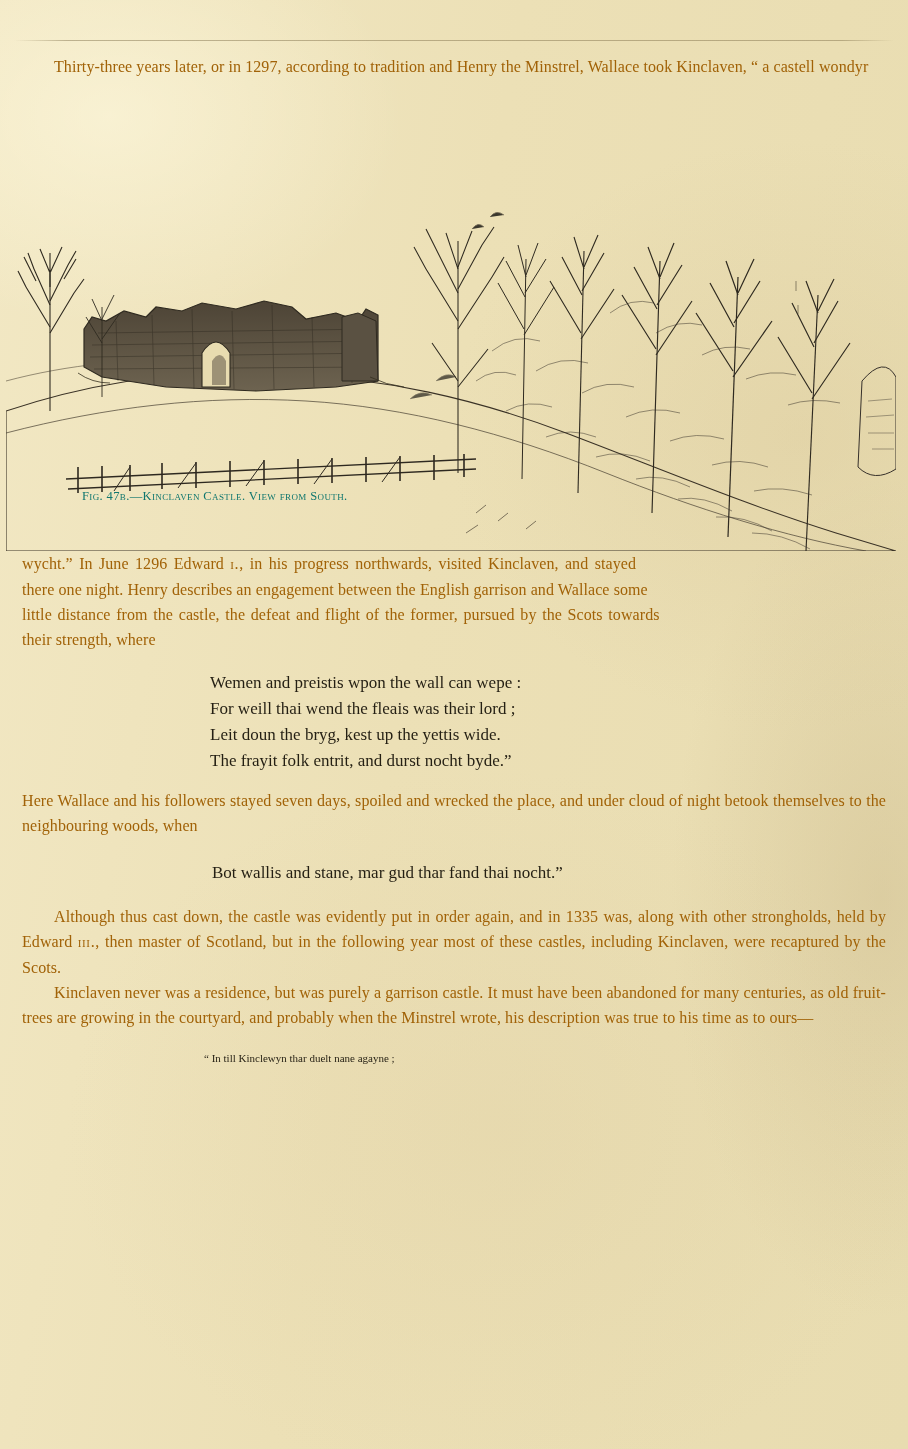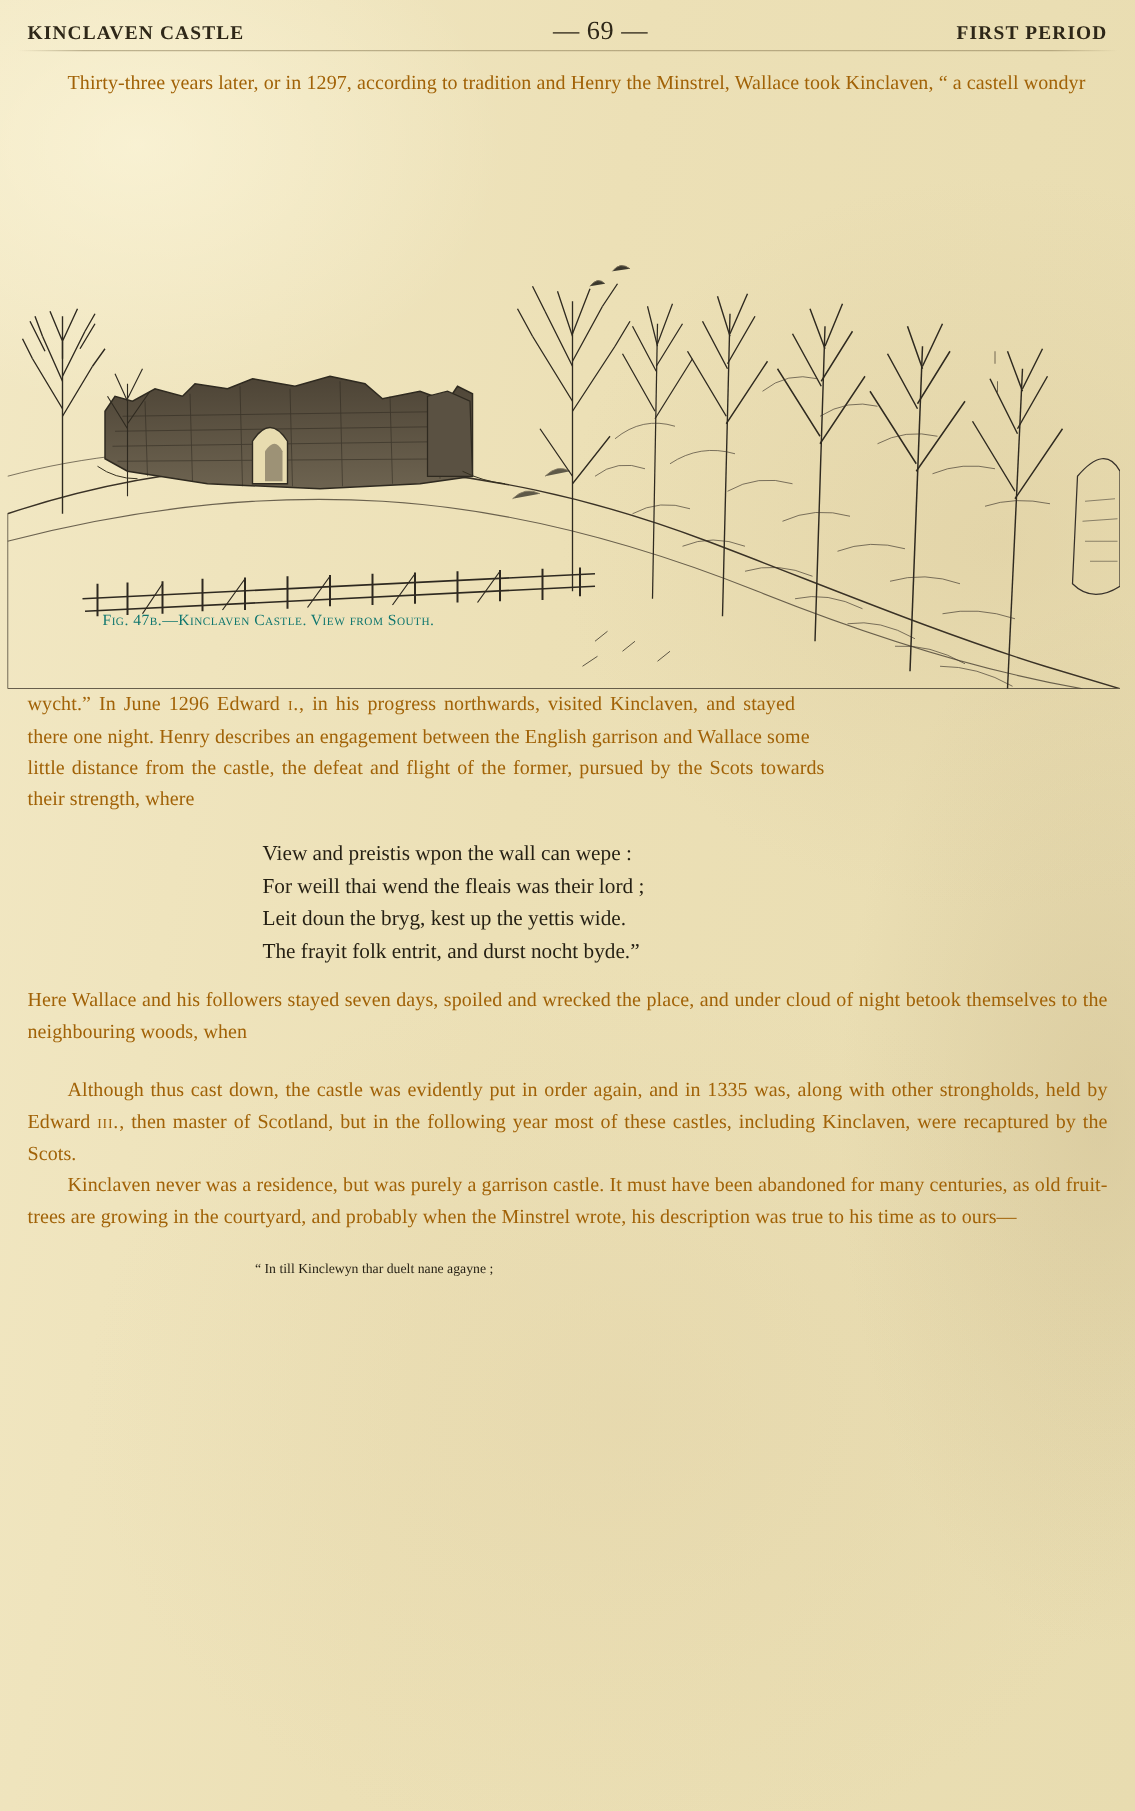--- a/index.html
+++ b/index.html
@@ -145,25 +145,20 @@
 
   .smallcaps-roman { font-variant: small-caps; letter-spacing: 0.04em; }
 </style>
 </head>
 <body>
 
 <div class="paper-tint"></div>
 
 <div class="page">
 
-  <div class="runhead">
-    <span class="rh-left">KINCLAVEN CASTLE</span>
-    <span class="folio">— 69 —</span>
-    <span class="rh-right">FIRST PERIOD</span>
-  </div>
   <div class="rule"></div>
 
   <div class="body-area">
 
     <p class="para indent para-1">Thirty-three years later, or in 1297, according to tradition and Henry the Minstrel, Wallace took Kinclaven, “ a castell wondyr</p>
 
     <div class="figure-block">
       <svg class="illus" viewBox="0 0 890 470" preserveAspectRatio="none">
         <defs>
           <linearGradient id="wallg" x1="0" y1="0" x2="0" y2="1">
@@ -291,29 +286,30 @@
         <span class="cap-strong">Fig. 47</span><span>b</span><span>.—Kinclaven Castle.   View from South.</span>
       </div>
     </div>
 
     <div>
       <div class="wrapfloat"></div>
       <p class="para"><span>wycht.”    In June 1296 Edward </span><span class="smallcaps-roman">i.</span><span>, in his progress northwards, visited Kinclaven, and stayed there one night.   Henry describes an engagement between the </span><span>English garrison and Wallace some little distance from the castle, the defeat and flight of the former, pursued by the Scots towards their strength, where</span></p>
     </div>
 
     <div class="verse">
-      <div class="vline">View and preistis wpon the wall can wepe :</div>
+      <div class="vline">Wemen and preistis wpon the wall can wepe :</div>
       <div class="vline">For weill thai wend the fleais was their lord ;</div>
       <div class="vline">Leit doun the bryg, kest up the yettis wide.</div>
       <div class="vline">The frayit folk entrit, and durst nocht byde.”</div>
     </div>
 
     <p class="para">Here Wallace and his followers stayed seven days, spoiled and wrecked the place, and under cloud of night betook themselves to the neighbouring woods, when</p>
 
     <div class="verse verse2">
+      <div class="vline">Bot wallis and stane, mar gud thar fand thai nocht.”</div>
     </div>
 
     <p class="para indent"><span>Although thus cast down, the castle was evidently put in order again, and in 1335 was, along with other strongholds, held by Edward </span><span class="smallcaps-roman">iii.</span><span>, then master of Scotland, but in the following year most of these castles, including Kinclaven, were recaptured by the Scots.</span></p>
 
     <p class="para indent">Kinclaven never was a residence, but was purely a garrison castle. It must have been abandoned for many centuries, as old fruit-trees are growing in the courtyard, and probably when the Minstrel wrote, his description was true to his time as to ours—</p>
 
     <div class="verse verse3">
       <div class="vline first">“ In till Kinclewyn thar duelt nane agayne ;</div>
     </div>
 

